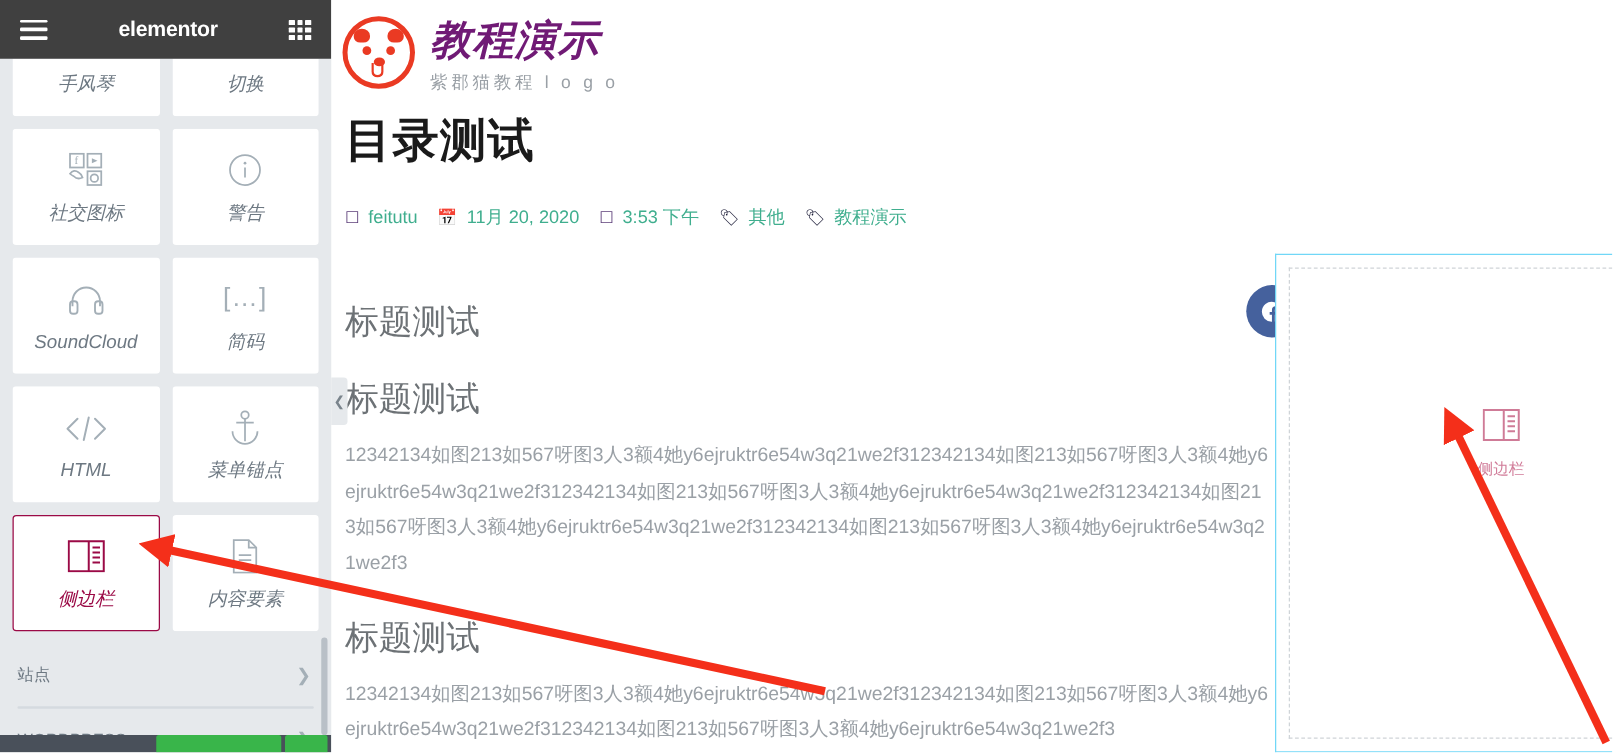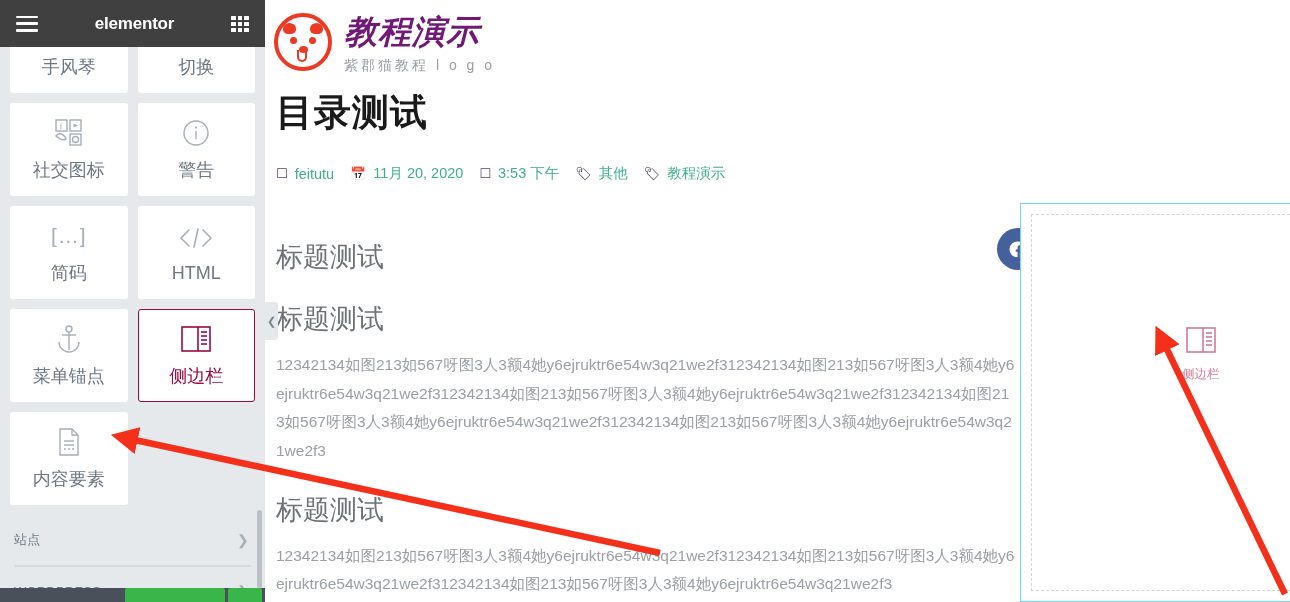--- a/index.html
+++ b/index.html
@@ -52,21 +52,21 @@
     background: #fff;
     border-radius: 3px;
     height: 93px;
     display: flex; flex-direction: column;
     align-items: center; justify-content: center;
     gap: 9px;
     cursor: pointer;
     border: 1px solid transparent;
   }
   .wcard .wicon { color: #a4afb7; display: flex; align-items: center; justify-content: center; height: 32px; }
-  .wcard .wlabel { font-size: 18px; color: #6d7882; }
+  .wcard .wlabel { font-size: 15px; color: #6d7882; font-style: italic; }
   .wcard.selected { border: 1.5px solid #9b0a46; }
   .wcard.selected .wicon { color: #9b0a46; }
   .wcard.selected .wlabel { color: #9b0a46; }
 
   .panel-cats { padding: 0 0 0 0; margin-top: 10px; }
   .cat-row {
     display: flex; align-items: center; justify-content: space-between;
     padding: 16px 16px 16px 14px;
     font-size: 13px; color: #6d7882;
     cursor: pointer;
@@ -343,20 +343,30 @@
           <span class="wicon">
             <svg width="28" height="28" viewBox="0 0 28 28" fill="none" stroke="currentColor" stroke-width="1.4">
               <circle cx="14" cy="14" r="12"></circle>
                 <circle cx="14" cy="8.5" r="1.1" fill="currentColor" stroke="none"></circle>
                 <line x1="14" y1="12" x2="14" y2="20"></line>
             </svg>
           </span>
           <span class="wlabel">警告</span>
         </div>
 
+        <div class="wcard">
+          <span class="wicon">
+            <svg width="30" height="26" viewBox="0 0 30 26" fill="none" stroke="currentColor" stroke-width="1.5">
+              <path d="M4 18 v-4 a11 11 0 0 1 22 0 v4"></path>
+              <rect x="2" y="14" width="6" height="10" rx="2.5"></rect>
+              <rect x="22" y="14" width="6" height="10" rx="2.5"></rect>
+            </svg>
+          </span>
+          <span class="wlabel">SoundCloud</span>
+        </div>
 
         <div class="wcard">
           <span class="wicon">
             <span style="font-size:21px;letter-spacing:1px;">[…]</span>
           </span>
           <span class="wlabel">简码</span>
         </div>
 
         <div class="wcard">
           <span class="wicon">

